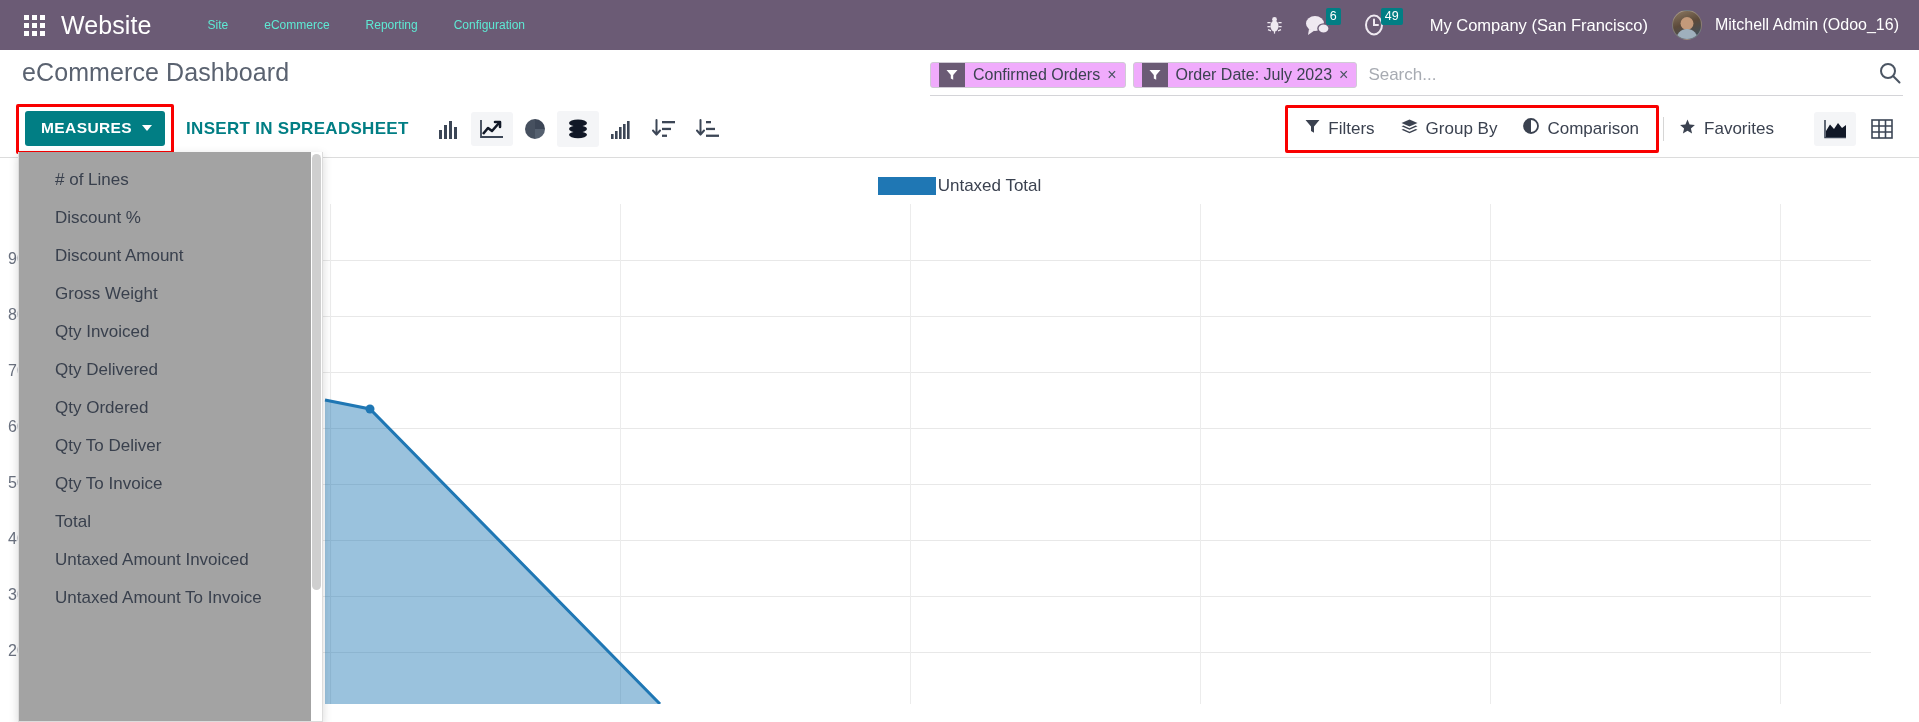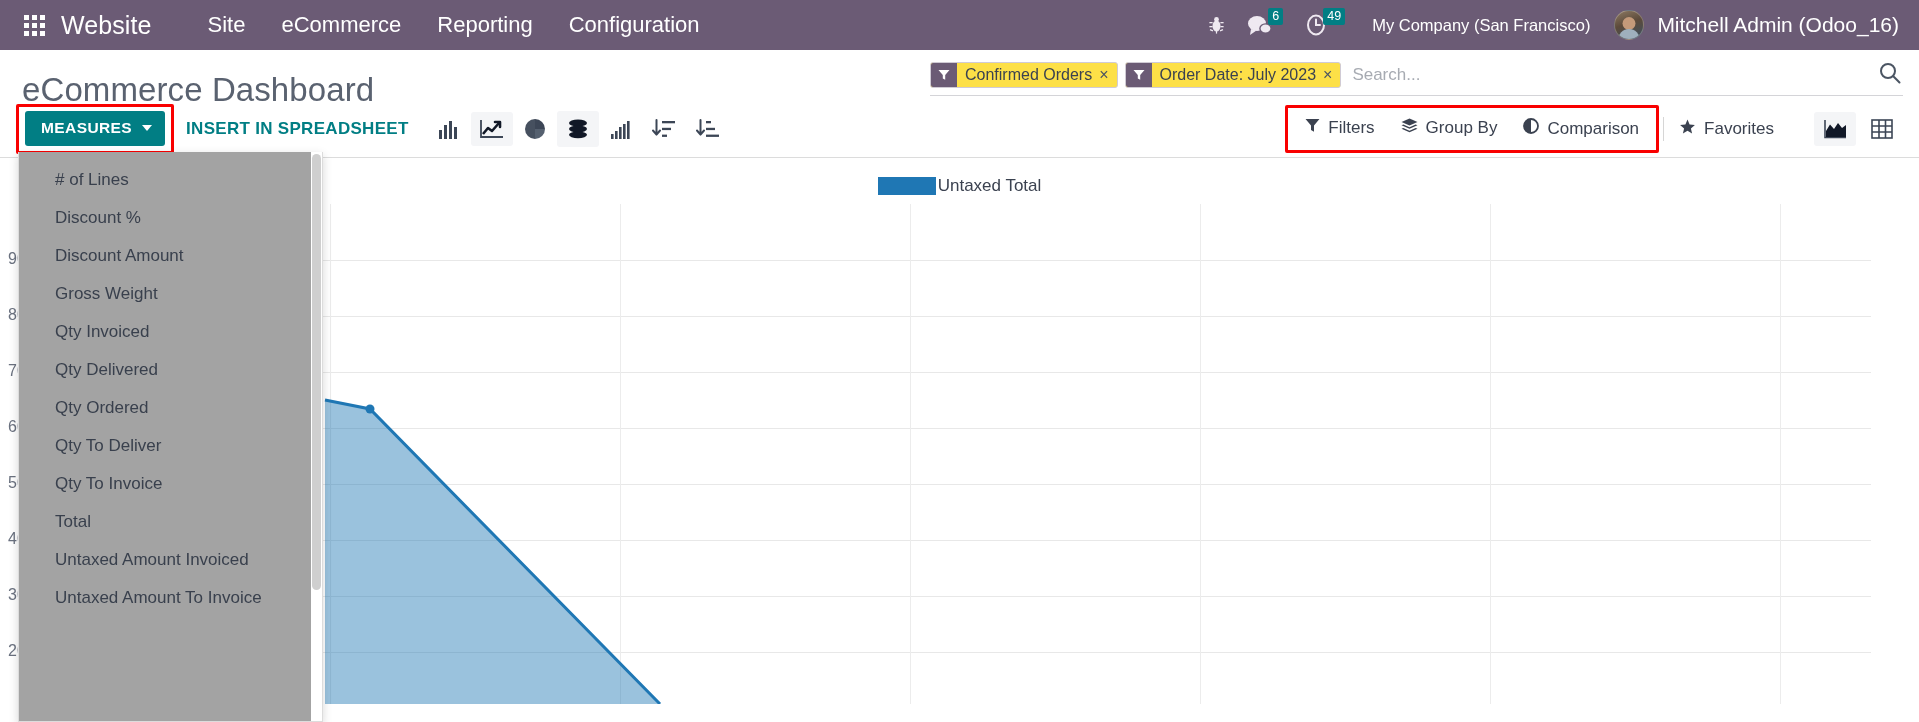--- a/index.html
+++ b/index.html
@@ -13,50 +13,50 @@
 
   
   .navbar {
     height:50px; background:#6b5b75; display:flex; align-items:center;
     padding:0 14px; color:#f3eef5; position:relative; z-index:60;
   }
   .apps-grid { display:grid; grid-template-columns:repeat(3,5px); grid-template-rows:repeat(3,5px);
     gap:3px; margin:0 16px 0 10px; cursor:pointer; }
   .apps-grid i { display:block; width:5px; height:5px; background:#ffffff; }
   .brand { font-size:25px; font-weight:400; letter-spacing:.1px; color:#ffffff; margin-right:38px; cursor:pointer; }
-  .navitem { font-size:22px; color:#ffffff; padding:6px 18px; cursor:pointer; white-space:nowrap; }
+  .navitem { font-size:12px; color:#5eead4; padding:6px 18px; cursor:pointer; white-space:nowrap; }
   .nav-right { margin-left:auto; display:flex; align-items:center; gap:4px; padding-right:6px; }
   .nav-ico { position:relative; padding:4px 9px; cursor:pointer; display:flex; align-items:center; }
   .nav-ico svg { display:block; }
   .badge {
     background:#017e84; color:#fff; font-size:12.5px; line-height:1;
     padding:2px 4px; border-radius:2px; margin-left:-4px; align-self:flex-start;
     position:relative; top:-6px; font-weight:400;
   }
   .company { font-size:16.5px; color:#ffffff; padding:0 14px; cursor:pointer; white-space:nowrap; }
   .avatar {
     width:30px; height:30px; border-radius:50%; overflow:hidden; margin:0 9px 0 6px;
     background:linear-gradient(160deg,#8d7a63 0%,#5c4a3a 45%,#3b5163 100%);
     position:relative; flex:0 0 auto; border:1px solid rgba(255,255,255,.25);
   }
   .avatar::before { content:""; position:absolute; left:50%; top:20%; width:13px; height:13px;
     transform:translateX(-50%); border-radius:50%; background:#c49a7a; }
   .avatar::after { content:""; position:absolute; left:50%; bottom:-3px; width:22px; height:13px;
     transform:translateX(-50%); border-radius:11px 11px 0 0; background:#9fb0bd; }
-  .username { font-size:21px; color:#ffffff; cursor:pointer; white-space:nowrap; }
+  .username { font-size:16px; color:#ffffff; cursor:pointer; white-space:nowrap; }
 
   
   .cp { background:#fff; position:relative; z-index:50; }
   .cp-row1 { display:flex; align-items:flex-start; height:51px; padding:0 16px 0 22px; }
-  .page-title { font-size:33px; color:#5a6270; font-weight:400; padding-top:21px; letter-spacing:.1px; }
+  .page-title { font-size:25px; color:#5a6270; font-weight:400; padding-top:8px; letter-spacing:.1px; }
 
   .searchwrap { margin-left:auto; display:flex; align-items:center; width:973px;
       border-bottom:1px solid #d4d4d8; height:42px; margin-top:4px; }
   .facet { display:flex; align-items:stretch; border:1px solid #d0cbd5; border-radius:3px;
-      overflow:hidden; height:26px; margin-right:7px; background:#fde047; }
+      overflow:hidden; height:26px; margin-right:7px; background:#f0abfc;padding-left:8px; }
   .facet-ico { background:#6b5b75; color:#fff; display:flex; align-items:center; padding:0 7px; }
   .facet-lbl { font-size:16px; color:#3b4250; padding:0 5px 0 8px; display:flex; align-items:center; white-space:nowrap; }
   .facet-x { font-size:16px; color:#4b5563; padding:0 8px 0 2px; display:flex; align-items:center; cursor:pointer; }
   .search-input { flex:1; border:0; outline:0; font-size:17px; color:#9aa0a6; font-family:inherit;
       background:transparent; padding-left:4px; }
   .search-input::placeholder { color:#a7abb2; }
   .search-btn { background:none; border:0; cursor:pointer; padding:2px 2px 2px 10px; color:#4b5563; }
 
   .cp-row2 { display:flex; align-items:center; height:57px; padding:0 16px 0 0; border-bottom:1px solid #dcdcdc; }
 
@@ -71,21 +71,21 @@
   .btn-spreadsheet {
     background:none; border:0; color:#017e84; font-family:inherit; font-size:17px;
     font-weight:700; letter-spacing:.3px; cursor:pointer; padding:8px 10px; margin-left:2px; white-space:nowrap;
   }
 
   .icon-sep { width:1px; height:26px; background:transparent; margin:0 4px; }
   .icobtn { background:none; border:0; cursor:pointer; padding:7px 9px; border-radius:3px;
       display:flex; align-items:center; justify-content:center; color:#3c4656; margin:0 1px; }
   .icobtn.active { background:#f4f5f7; }
 
-  .tools-hl { border:3px solid #f90000; border-radius:2px; display:flex; align-items:flex-start;
+  .tools-hl { border:3px solid #f90000; border-radius:2px; display:flex; align-items:center;
       padding:5px 4px 6px 4px; margin-left:auto; }
   .toolbtn { background:none; border:0; cursor:pointer; font-family:inherit; font-size:17px;
       color:#3b4250; display:flex; align-items:center; gap:8px; padding:5px 13px; white-space:nowrap; }
   .fav-sep { width:1px; height:24px; background:#d6d6d6; margin:0 2px 0 4px; }
   .viewswitch { display:flex; align-items:center; margin-left:26px; gap:4px; }
 
   
   .dropdown {
     position:absolute; left:18px; top:152px; width:305px; height:570px;
     background:#a3a3a3; border:1px solid #dcdcdc; border-top:0;

